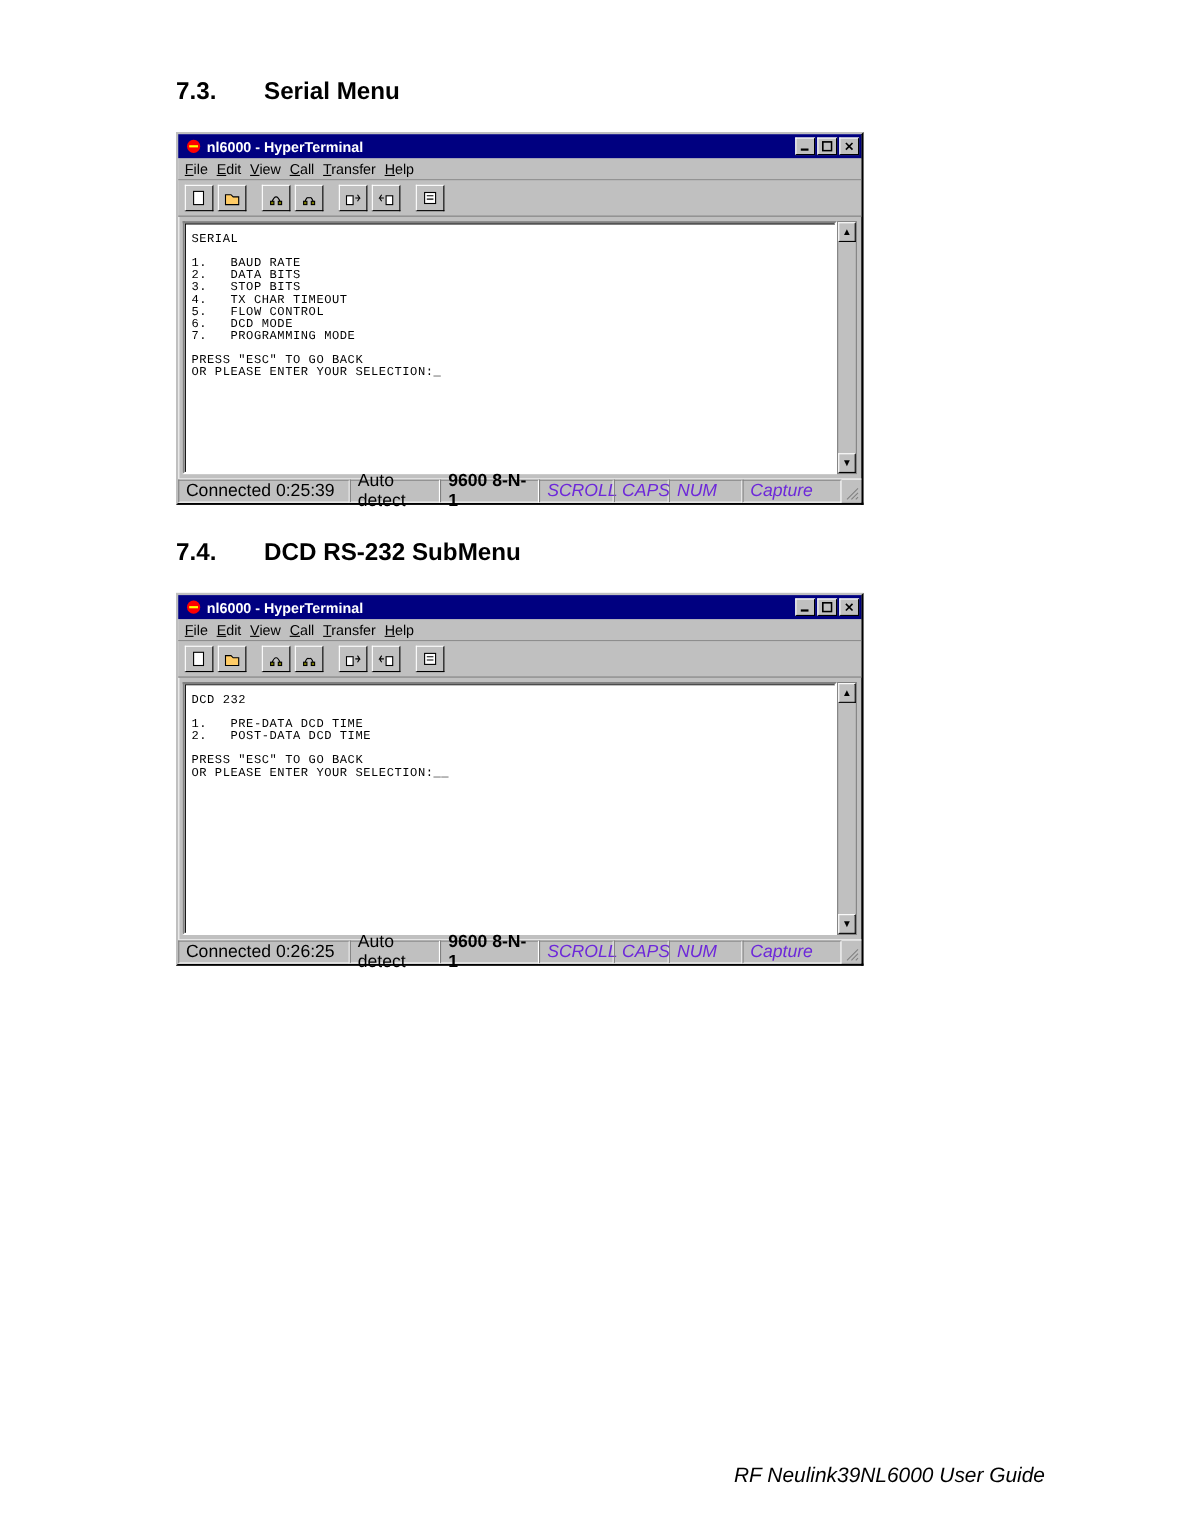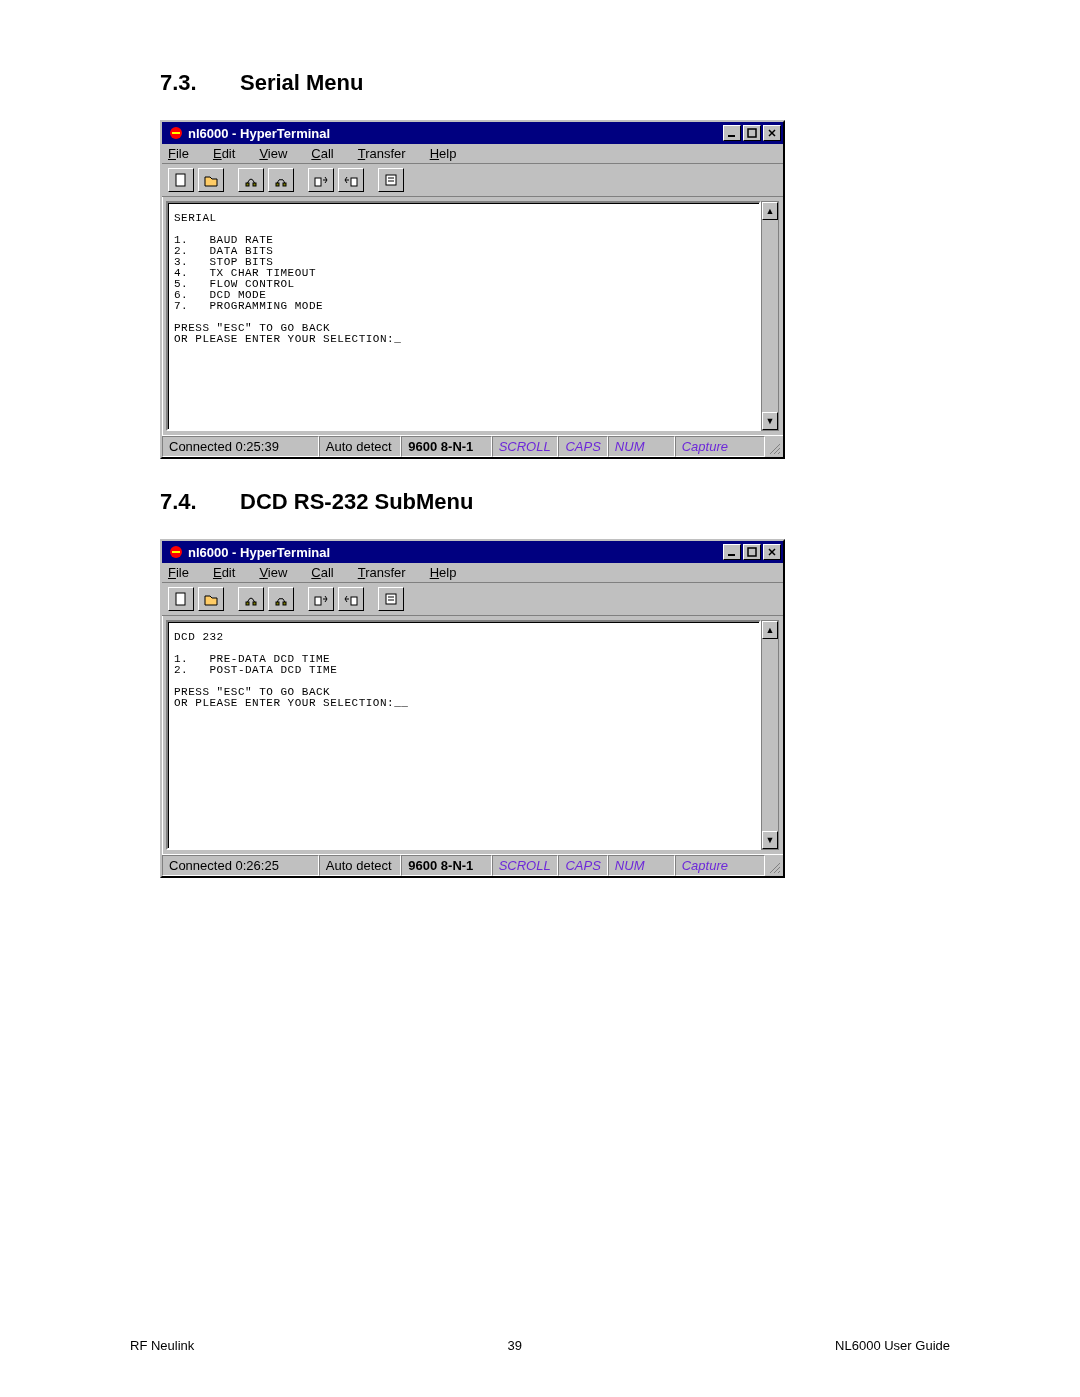--- a/index.html
+++ b/index.html
@@ -66,21 +66,21 @@
     border-top-color:#fff;border-left-color:#fff;
     display:flex;align-items:center;justify-content:center;
     font-size:10px;
   }
 
   .menubar {
     background: #c0c0c0;
     display:flex;
     padding: 2px 6px;
     font-size: 13px;
-    gap: 24px;
+    gap: 8px;
     border-bottom: 1px solid #808080;
   }
   .menubar .mitem { cursor:default; }
   .menubar .mitem .ul { text-decoration: underline; }
 
   .toolbar {
     background: #c0c0c0;
     display:flex;
     align-items:center;
     padding: 4px 6px;
@@ -125,21 +125,21 @@
   }
   .sbtn {
     height:18px;background:#c0c0c0;
     border:1px solid #000;
     border-top-color:#fff;border-left-color:#fff;
     display:flex;align-items:center;justify-content:center;font-size:9px;
   }
 
   .statusbar {
     display:flex;
-    font-size: 13px;
+    font-size: 16px;
     background:#c0c0c0;
     border-top:1px solid #fff;
     height: 22px;
   }
   .statusbar .cell {
     border: 1px solid #808080;
     border-top-color:#808080;border-left-color:#808080;
     border-right-color:#fff;border-bottom-color:#fff;
     padding: 2px 6px;
     display:flex;align-items:center;
@@ -158,22 +158,23 @@
     display:flex;justify-content:flex-end;align-items:flex-end;
     padding:2px;
   }
 
   .footer {
     position:absolute;
     bottom: 44px;
     left: 130px;
     right: 130px;
     display:flex;
-    justify-content:space-between;
-    font-size: 13px;
+    justify-content:flex-end;
+    font-size: 19px;
+    font-style: italic;
   }
 </style>
 </head>
 <body>
 
 <div class="page">
 
   <div class="section-heading">
     <span class="num">7.3.</span>
     <span>Serial Menu</span>

